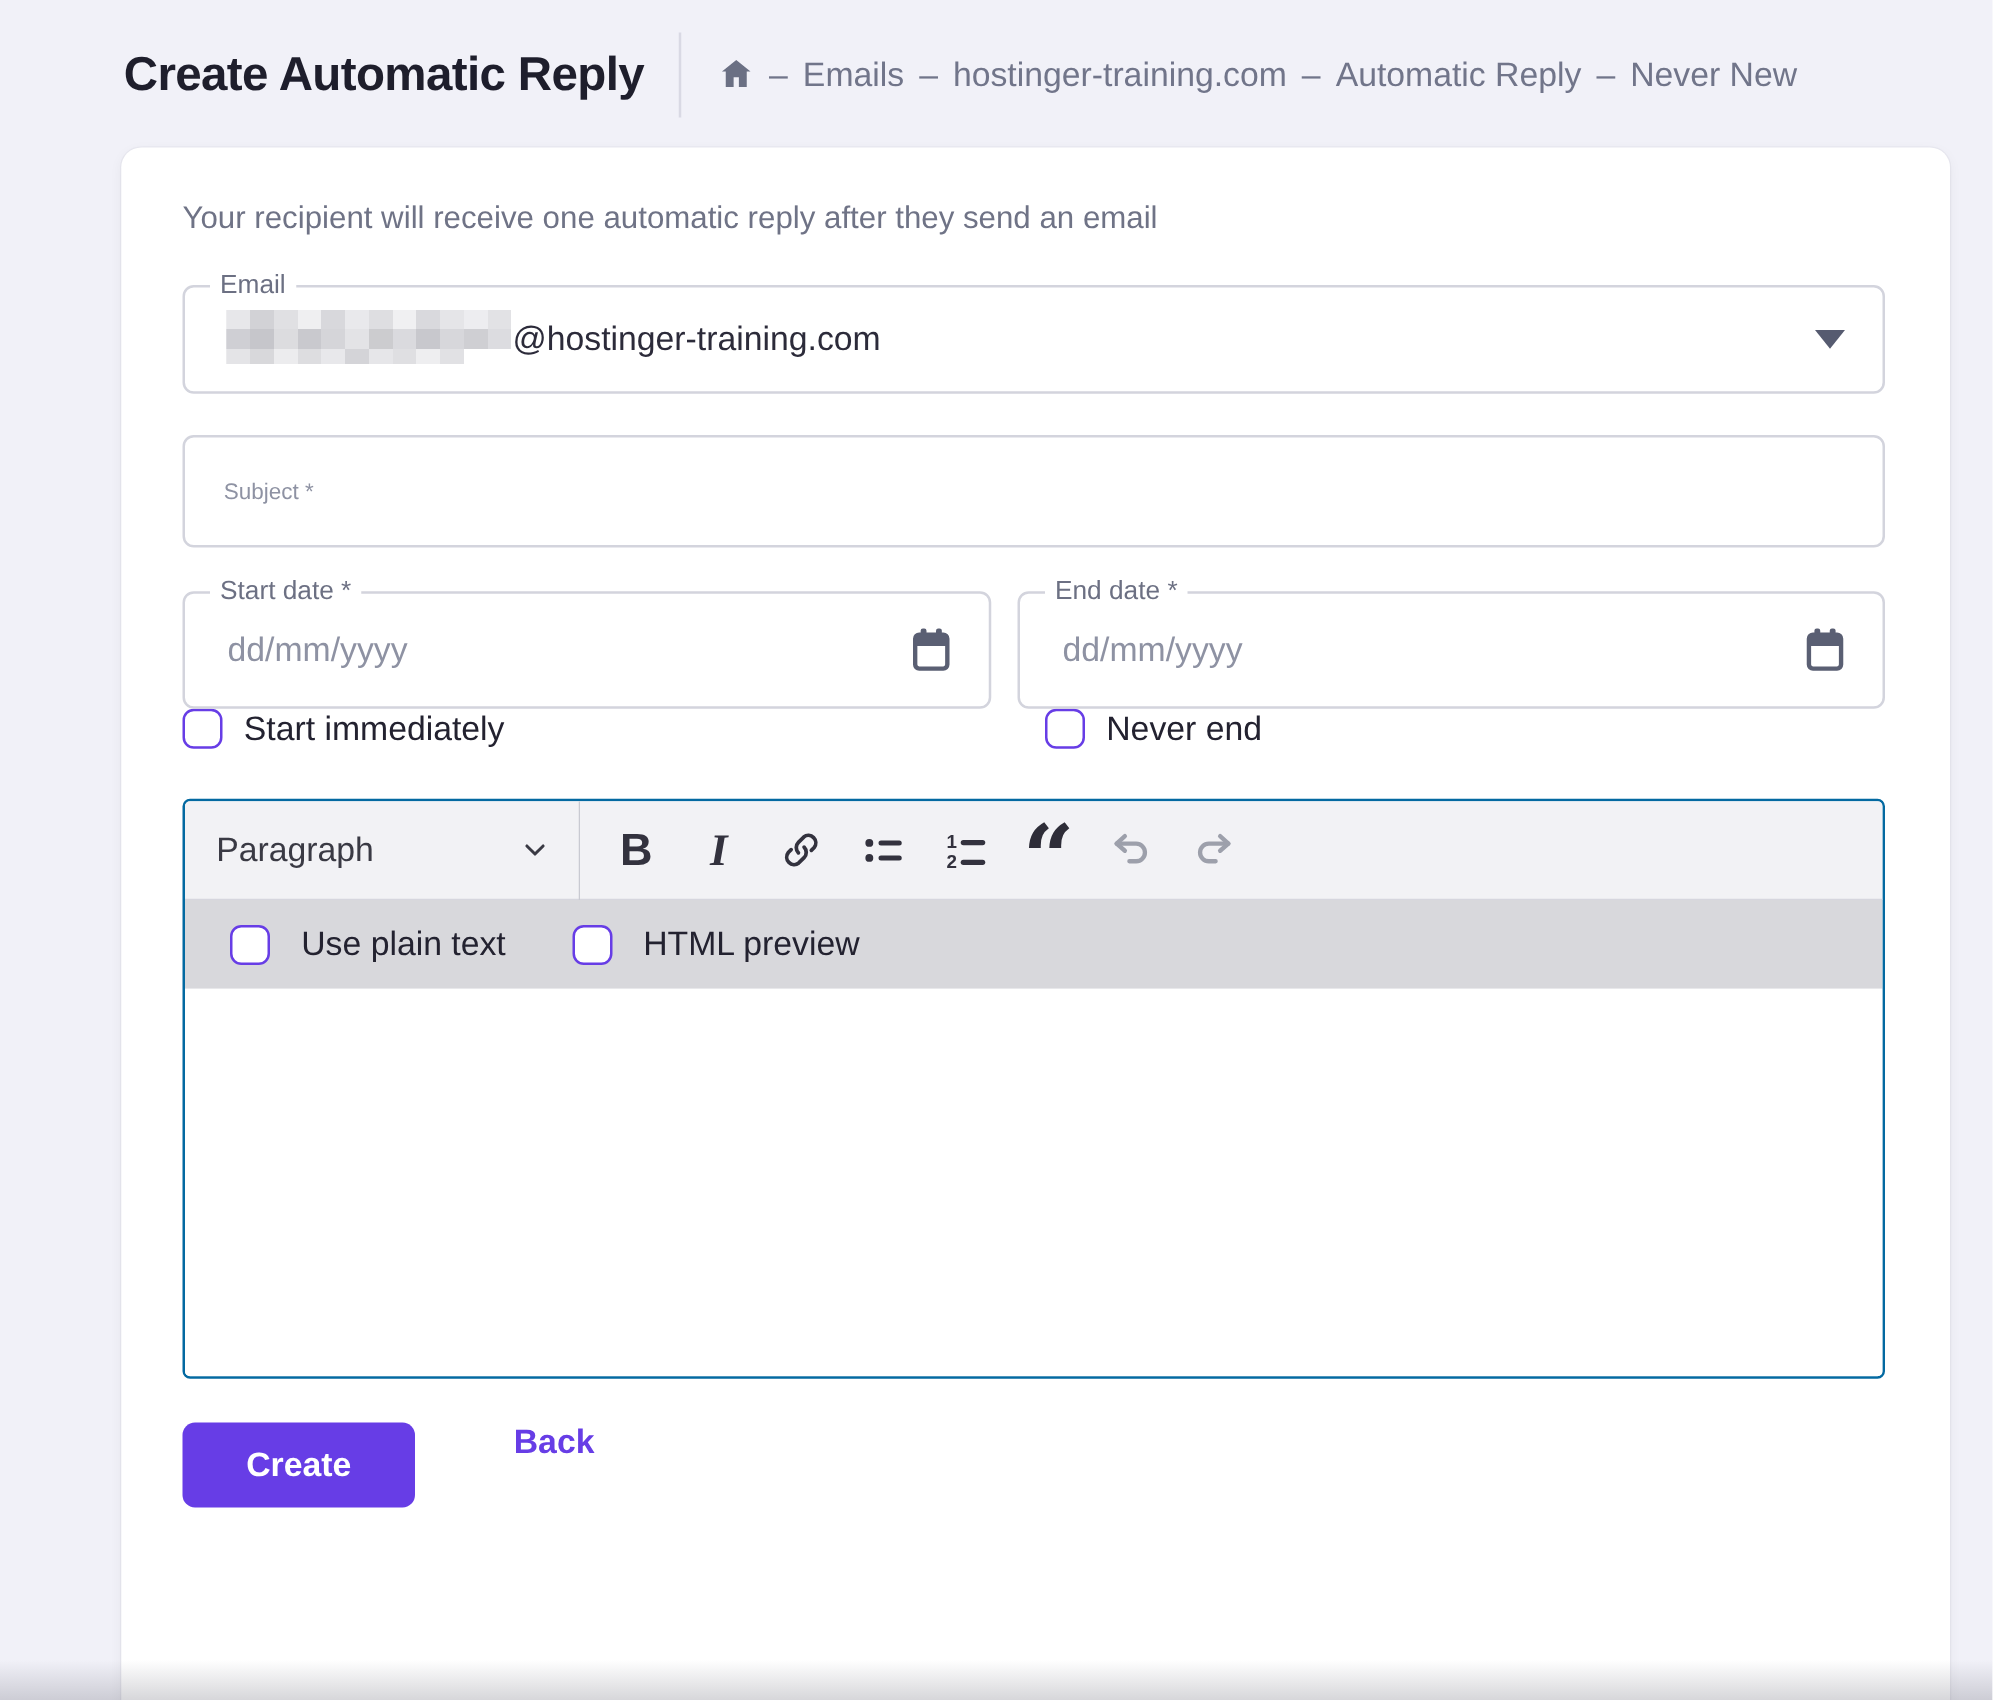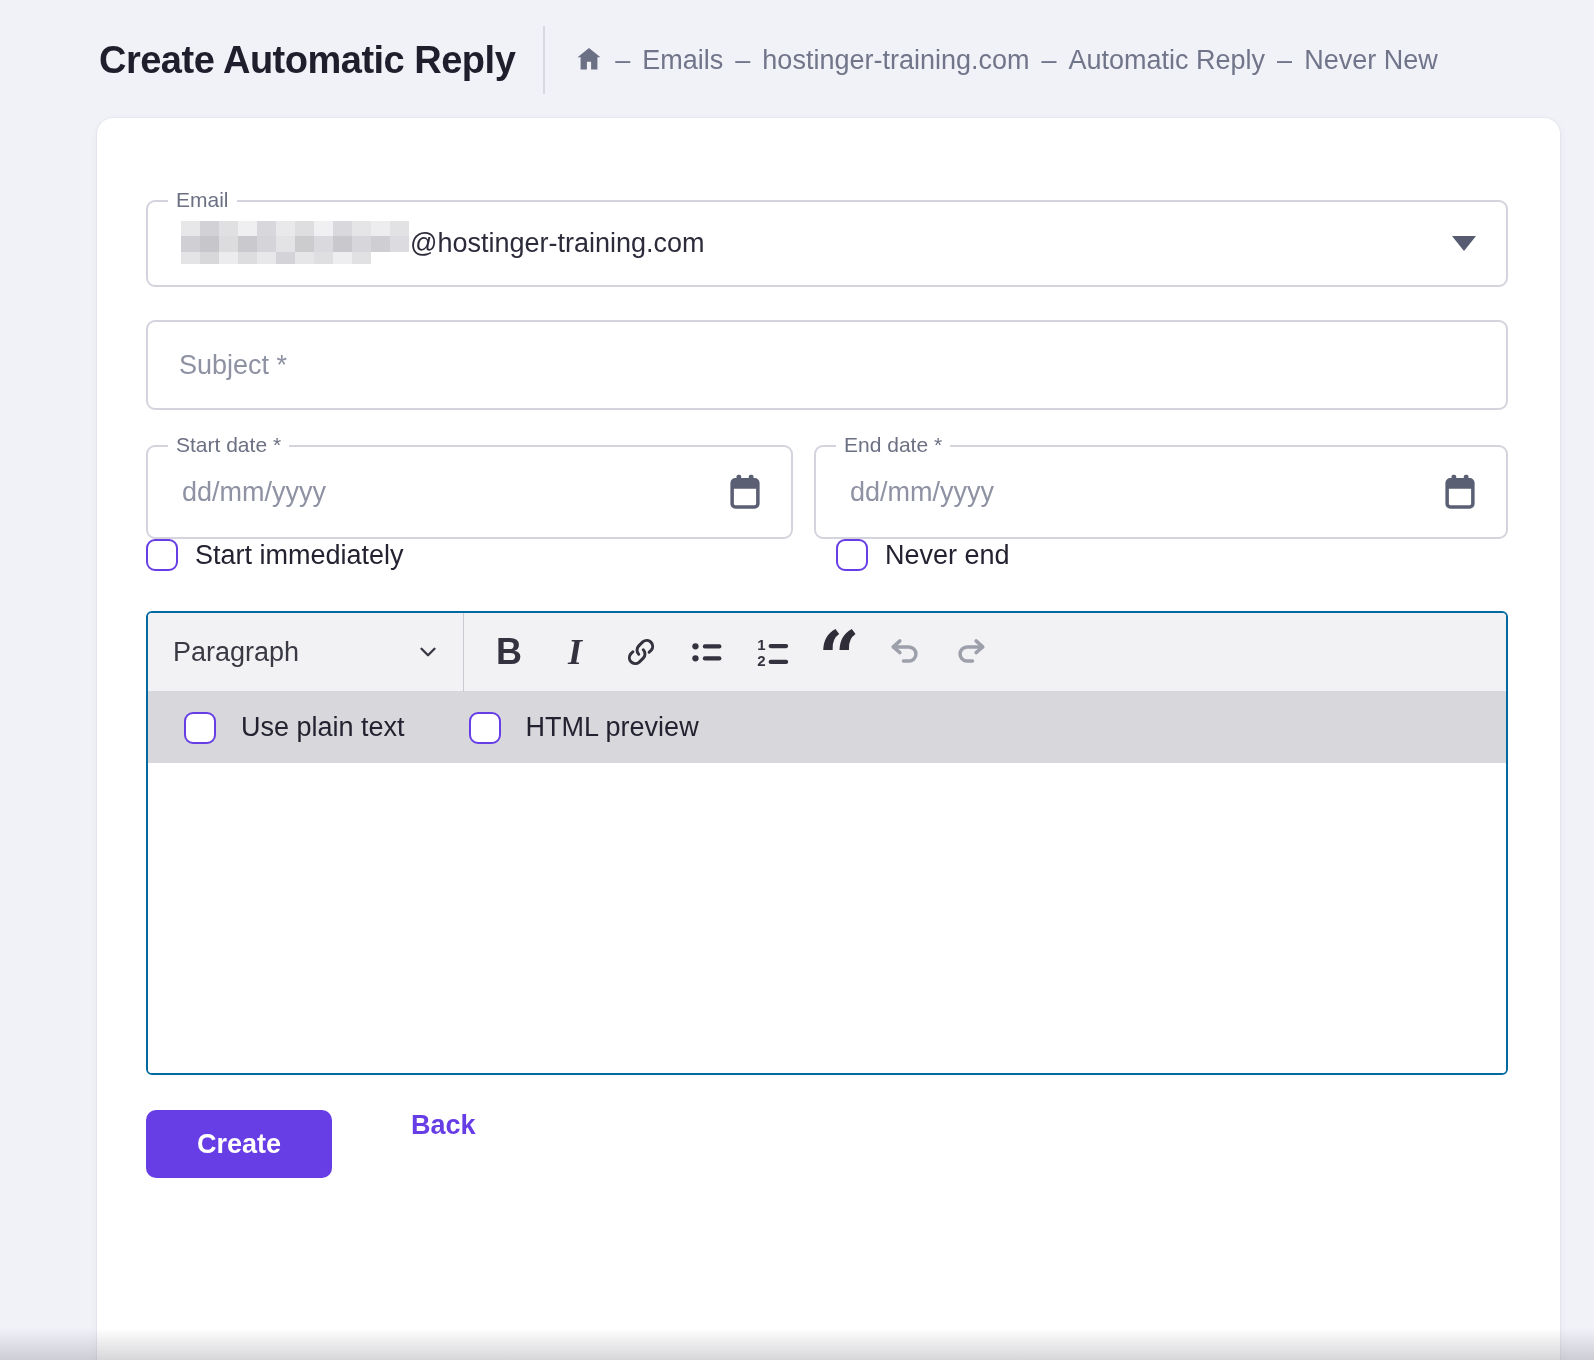--- a/index.html
+++ b/index.html
@@ -61,21 +61,21 @@
   .email-text { font-size:27px; color:#2c2b3a; margin-left:1px; }
   .select-caret {
     margin-left:auto; width:0; height:0;
     border-left:12px solid transparent; border-right:12px solid transparent;
     border-top:15px solid #565b70;
   }
 
   .plain-input {
     display:block; width:100%; margin-top:33px; height:90px;
     border:2px solid #d3d4dd; border-radius:9px;
-    padding:0 31px; font-size:27px; font-family:inherit; color:#1d4ed8;
+    padding:0 31px; font-size:18px; font-family:inherit; color:#1d4ed8;
     outline:none; background:#fff;
   }
   input::placeholder { color:#8e92a3; opacity:1; }
 
   .dates-row { display:flex; margin-top:35px; gap:21px; }
   .date-field { height:94px; }
   .date-field.start { width:647px; }
   .date-field.end   { flex:1; }
   .date-input {
     width:100%; height:100%; border:none; outline:none; background:transparent;
@@ -122,21 +122,21 @@
   .tbtn svg { display:block; }
   .glyph-b { font-size:36px; font-weight:800; font-family:"Liberation Sans",sans-serif; color:#33323e; }
   .glyph-i { font-size:36px; font-style:italic; font-weight:600; font-family:"Liberation Serif",serif; color:#33323e; }
   .glyph-q {
     font-size:72px; line-height:20px; height:34px; overflow:visible;
     font-family:"DejaVu Serif", serif; font-weight:bold; color:#2e2d38; display:block; margin-top:26px;
   }
 
   .options-row {
     height:71px; flex:none; background:#d8d8dc;
-    display:flex; align-items:center; padding-left:36px; gap:25px;
+    display:flex; align-items:center; padding-left:36px; gap:14px;
   }
   .options-row .check-item { gap:25px; }
   .options-row .check-item + .check-item { margin-left:39px; }
   .editor-body { flex:1; background:#fff; outline:none; font-size:27px; padding:24px 32px; color:#2c2b3a; }
 
   
   .actions { display:flex; align-items:flex-start; margin-top:35px; }
   .create-btn {
     width:186px; height:68px; border:none; border-radius:10px;
     background:#673de6; color:#ffffff; font-size:27px; font-weight:bold;
@@ -171,20 +171,21 @@
     <span class="crumb">hostinger-training.com</span>
     <span class="crumb-sep">–</span>
     <span class="crumb">Automatic Reply</span>
     <span class="crumb-sep">–</span>
     <span class="crumb">Never New</span>
   </div>
 </div>
 
 <div class="card">
 
+  <div class="intro">Your recipient will receive one automatic reply after they send an email</div>
 
   <div class="field email-field">
     <span class="notch-label">Email</span>
     <div class="select-display">
       <span class="redacted">
         <svg width="228" height="46" viewBox="0 0 228 46" shape-rendering="crispEdges">
           <rect x="0" y="2" width="19" height="15" fill="#e7e7ea"></rect>
             <rect x="19" y="2" width="19" height="15" fill="#d2d2d6"></rect>
             <rect x="38" y="2" width="19" height="15" fill="#e0e0e3"></rect>
             <rect x="57" y="2" width="19" height="15" fill="#efeff1"></rect>

